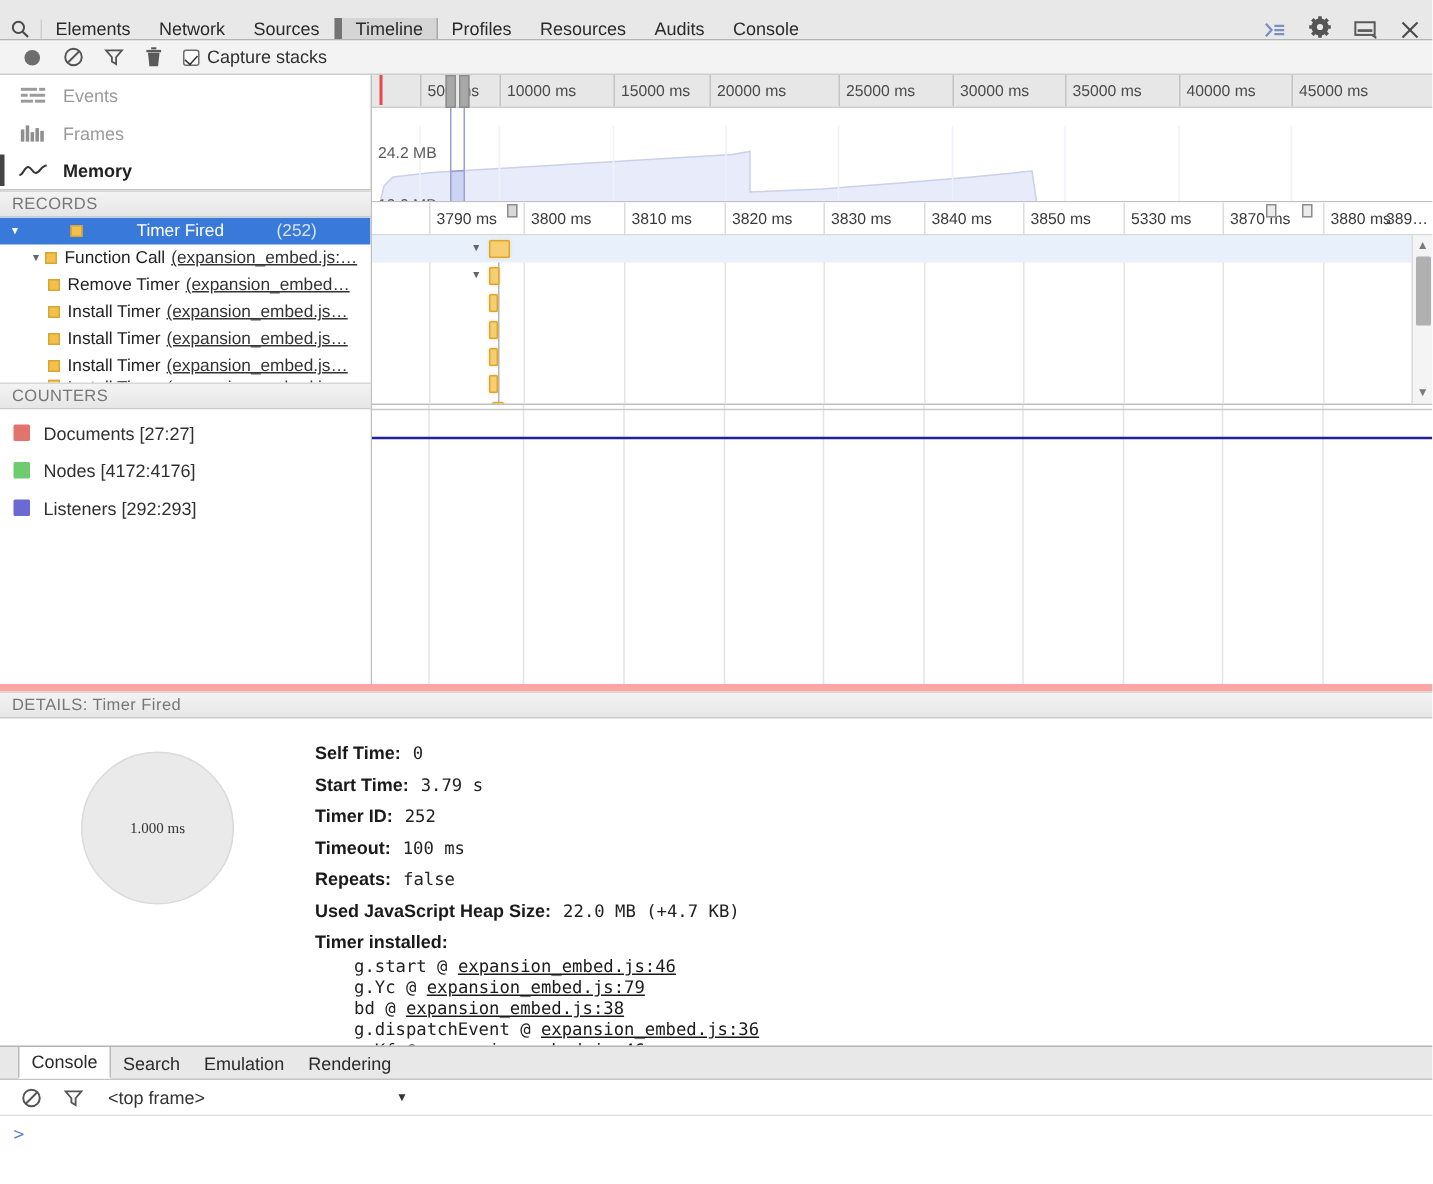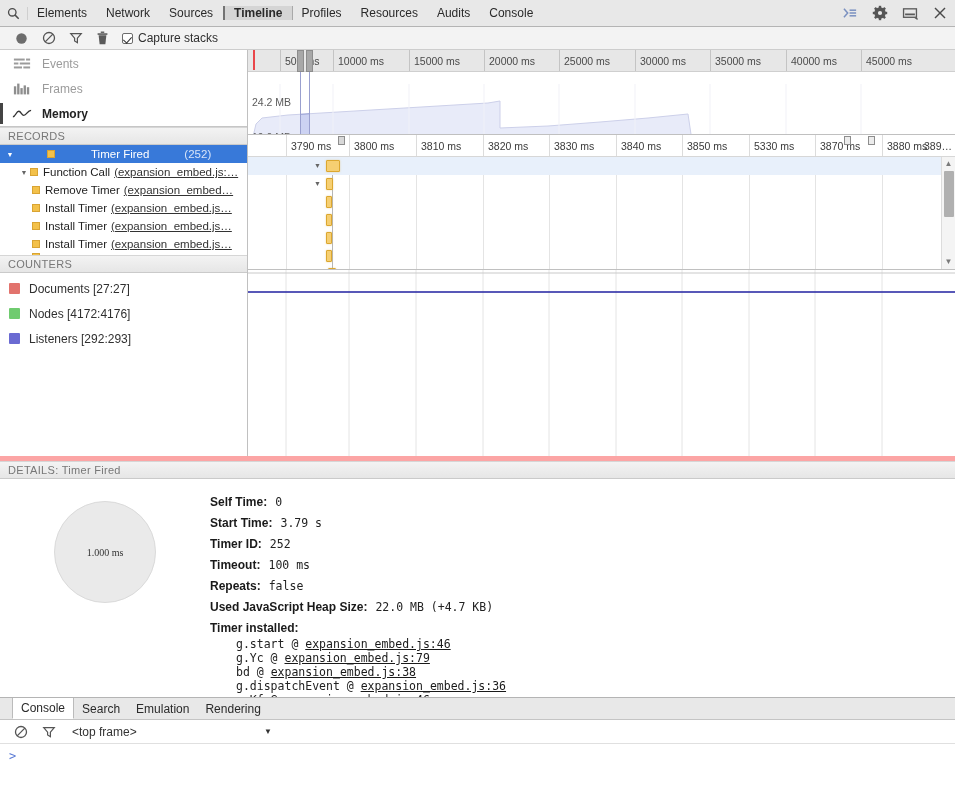--- a/index.html
+++ b/index.html
@@ -8,35 +8,35 @@
     font-family: "Liberation Sans", sans-serif;
     font-size: 11px; color: #303030;
     background: #fff; overflow: hidden;
   }
   .app { position: relative; width: 955px; height: 789px; display: flex; flex-direction: column; }
 
   
   .tabbar {
     height: 27px; background: #e8e8e8;
     border-bottom: 1px solid #b4b4b4;
-    display: flex; align-items: center; flex: none;
+    display: flex; align-items: flex-end; flex: none;
   }
   .tabbar .searchbtn {
     width: 28px; display: flex; align-items: center; justify-content: center;
     border-right: 1px solid #cfcfcf;
   }
   .tabs { display: flex; align-items: stretch; }
   .tab {
     padding: 0 9px; display: flex; align-items: center;
     font-size: 12px; color: #2a2a2a; white-space: nowrap;
     border-right: 1px solid transparent;
   }
   .tab.active {
     background: #d5d5d5;
-    border-left: 2px solid #737373; border-right: 1px solid #a9a9a9; font-weight: bold;
+    border-left: 5px solid #737373; border-right: 1px solid #a9a9a9;
   }
   .tabbar .spacer { flex: 1; }
   .tb-icon {
     width: 30px; display: flex; align-items: center; justify-content: center;
   }
 
   
   .toolbar {
     height: 23px; background: #f3f3f3; border-bottom: 1px solid #cdcdcd;
     display: flex; align-items: center; flex: none; padding-left: 8px;
@@ -400,21 +400,21 @@
     </div>
 
     <div class="right">
 
       <div class="overview">
         <div class="ruler">
           <div class="ov-red"></div>
           <div class="tick" style="left:32px">500 ms</div>
           <div class="tick" style="left:85px">10000 ms</div>
           <div class="tick" style="left:161px">15000 ms</div>
-          <div class="tick" style="left:236px">20000 ms</div>
+          <div class="tick" style="left:225px">20000 ms</div>
           <div class="tick" style="left:311px">25000 ms</div>
           <div class="tick" style="left:387px">30000 ms</div>
           <div class="tick" style="left:462px">35000 ms</div>
           <div class="tick" style="left:538px">40000 ms</div>
           <div class="tick" style="left:613px">45000 ms</div>
         </div>
         <div class="ov-graph">
           <svg width="707" height="63" viewBox="0 0 707 63" preserveAspectRatio="none" aria-hidden="true">
             <path d="M0,57 L4,57 L8,40 L14,34 L40,31 L90,28 L140,25 L190,22 L240,19 L252,17 L252,44 L300,42 L352,38 L400,34 L440,30 L444,57 L470,55 L520,53 L545,52 L548,51 L552,56 L580,55 L630,54 L680,52 L707,51 L707,63 L0,63 Z" fill="#ccd2f2" stroke="none"></path>
             <path d="M0,57 L4,57 L8,40 L14,34 L40,31 L90,28 L140,25 L190,22 L240,19 L252,17 L252,44 L300,42 L352,38 L400,34 L440,30 L444,57 L470,55 L520,53 L545,52 L548,51 L552,56 L580,55 L630,54 L680,52 L707,51" fill="none" stroke="#8f97cf" stroke-width="1"></path>

